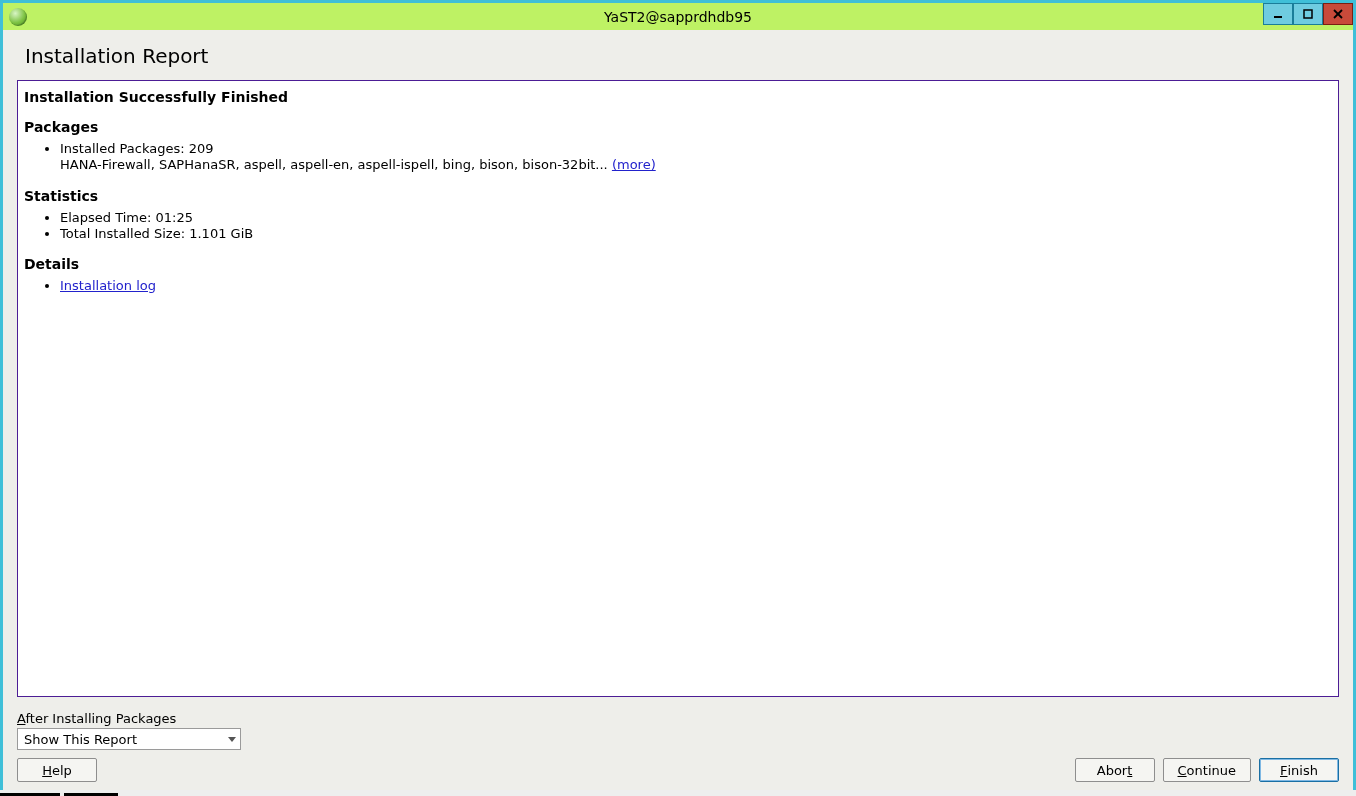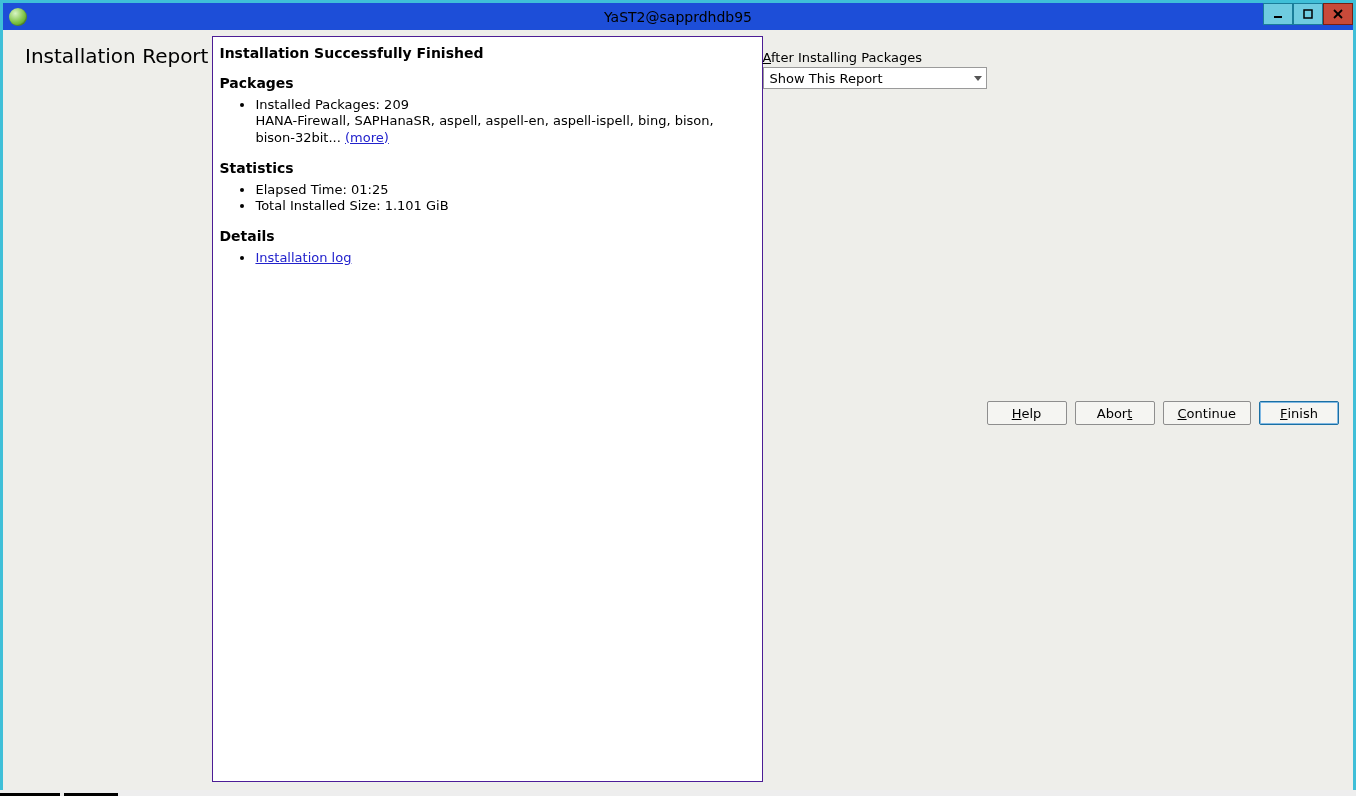--- a/index.html
+++ b/index.html
@@ -8,21 +8,21 @@
 
   
   .window {
     position: absolute; left: 0; top: 0; width: 1356px; height: 790px;
     background: #3fbfd8; 
     padding: 3px 3px 0 3px;
   }
 
   
   .titlebar {
-    height: 27px; background: #1d4ed8; display: flex; align-items: center;
+    height: 27px; background: #bef264; display: flex; align-items: center;
     position: relative;
   }
   .titlebar .app-icon {
     width: 18px; height: 18px; margin-left: 6px; border-radius: 50%;
     background: radial-gradient(circle at 35% 30%, #d8f5c4 0%, #7cc242 55%, #4a8f1f 100%);
     box-shadow: inset -1px -1px 1px rgba(0,0,0,0.25);
   }
   .titlebar .title {
     position: absolute; left: 0; right: 0; text-align: center; font-size: 14px;
     color: #000; pointer-events: none;
@@ -40,21 +40,21 @@
 
   
   .client {
     width: 100%; height: calc(100% - 27px); background: #eeeeea;
     padding: 0;
     position: relative;
   }
 
   .page {
     position: absolute; left: 14px; right: 14px; top: 6px; bottom: 8px;
-    display: flex; flex-direction: row;
+    display: flex; flex-direction: column;
   }
 
   .page-title {
     font-size: 20px; font-weight: normal; margin: 8px 4px 12px 8px;
   }
 
   .report-panel {
     flex: 1; background: #fff; border: 1px solid #4c1d95;
     overflow: auto; padding: 4px 6px 6px 6px;
   }

